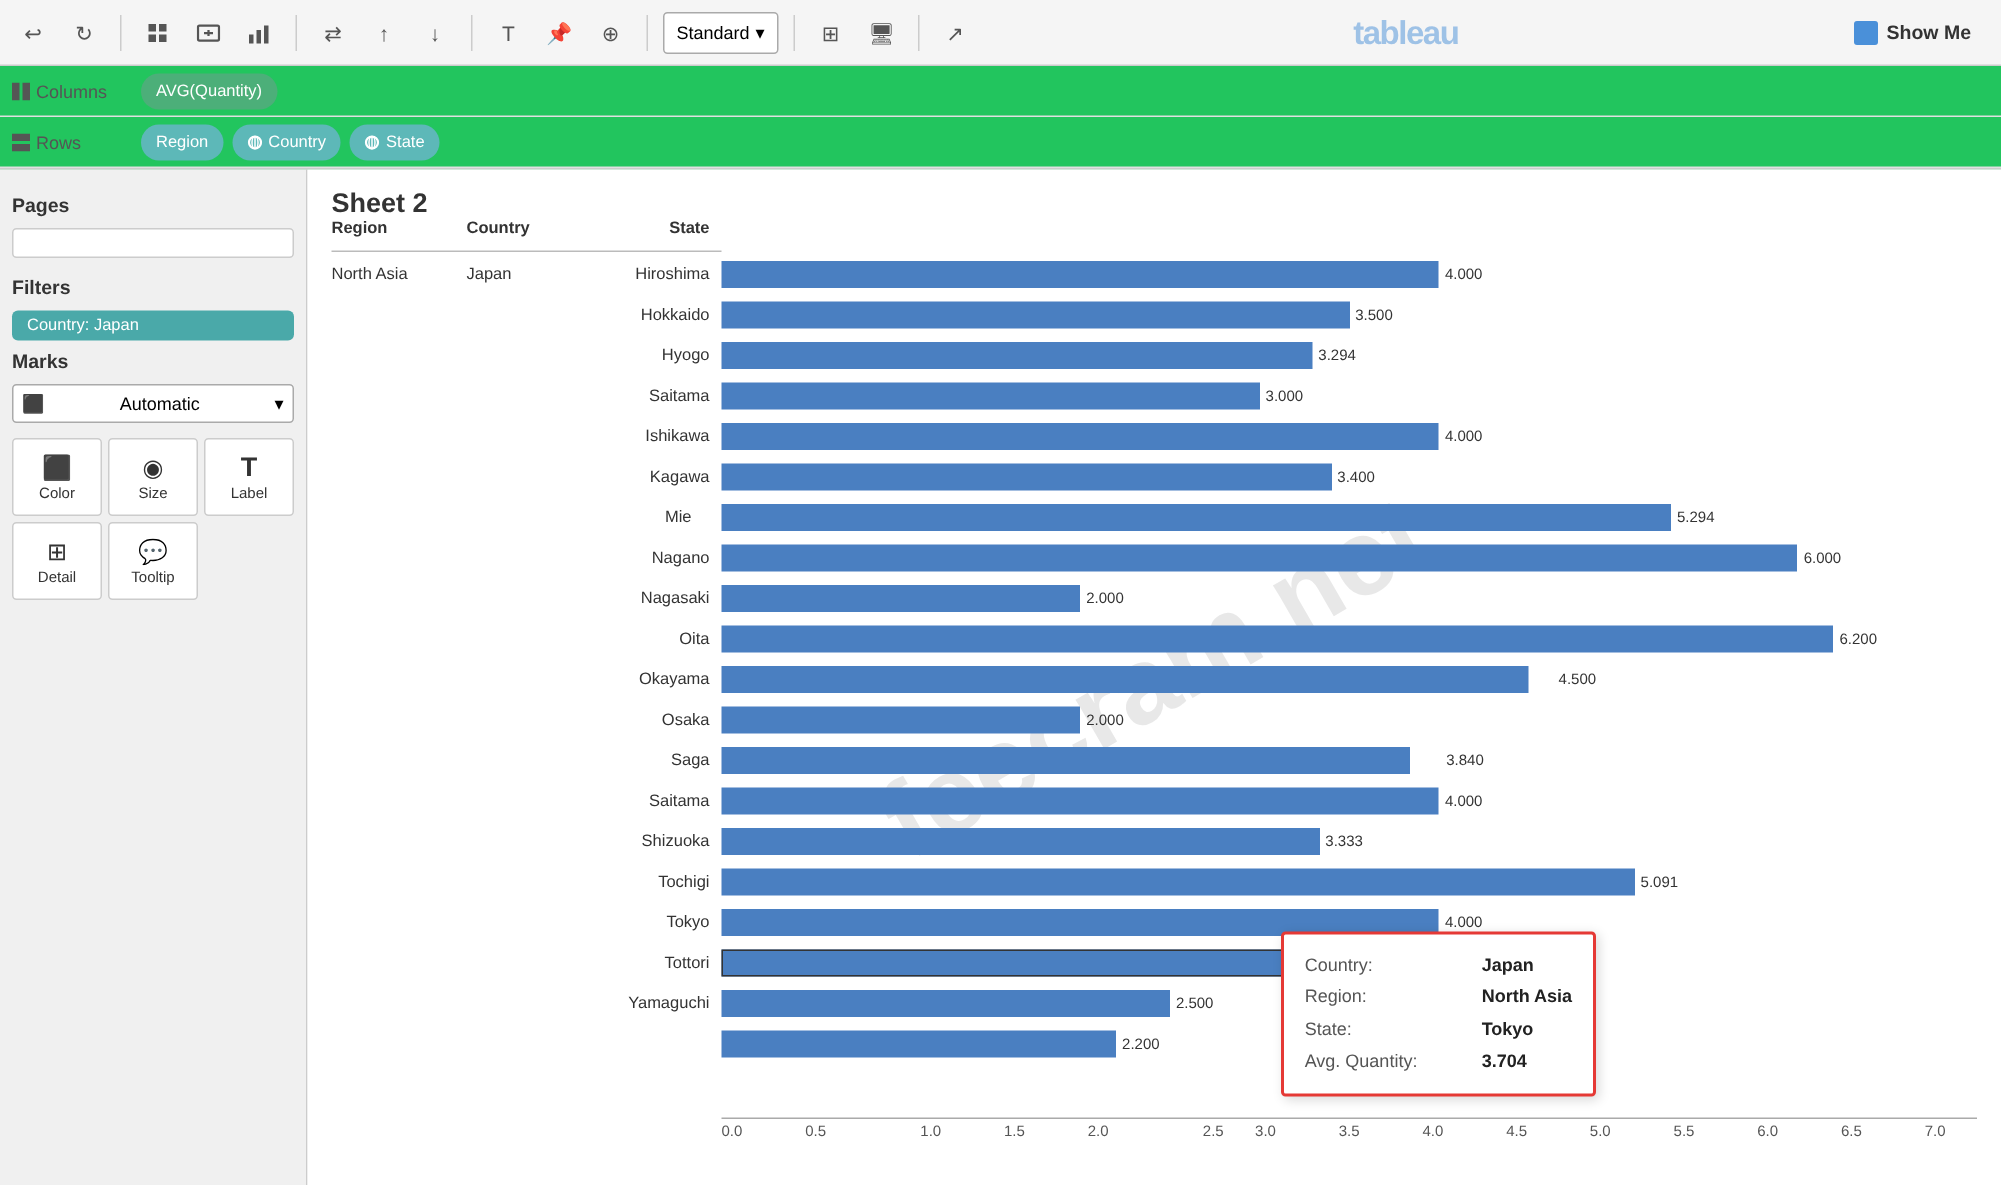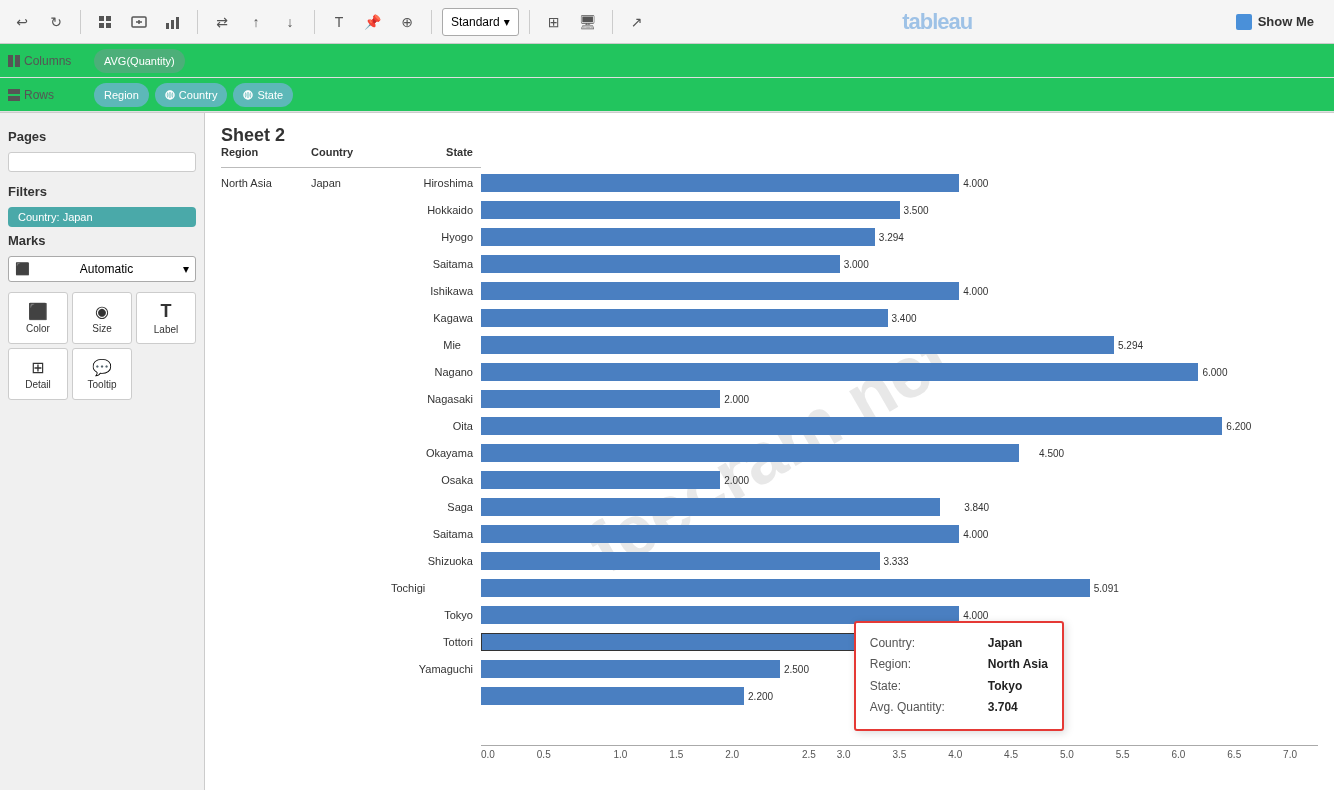--- a/index.html
+++ b/index.html
@@ -377,21 +377,21 @@
               <div style="width: 90px; font-size: 11px; color: rgb(51, 51, 51); text-align: right; padding-right: 8px;">Saitama</div>
             </div>
             <div style="display: flex; align-items: center; height: 26px; margin-bottom: 1px;">
               <div style="width: 90px; font-size: 11px; color: rgb(51, 51, 51);"></div>
               <div style="width: 80px; font-size: 11px; color: rgb(51, 51, 51);"></div>
               <div style="width: 90px; font-size: 11px; color: rgb(51, 51, 51); text-align: right; padding-right: 8px;">Shizuoka</div>
             </div>
             <div style="display: flex; align-items: center; height: 26px; margin-bottom: 1px;">
               <div style="width: 90px; font-size: 11px; color: rgb(51, 51, 51);"></div>
               <div style="width: 80px; font-size: 11px; color: rgb(51, 51, 51);"></div>
-              <div style="width: 90px; font-size: 11px; color: rgb(51, 51, 51); padding-right: 8px;">Tochigi</div>
+              <div style="width: 90px; font-size: 11px; color: rgb(51, 51, 51); text-align: right; padding-right: 8px;">Tochigi</div>
             </div>
             <div style="display: flex; align-items: center; height: 26px; margin-bottom: 1px;">
               <div style="width: 90px; font-size: 11px; color: rgb(51, 51, 51);"></div>
               <div style="width: 80px; font-size: 11px; color: rgb(51, 51, 51);"></div>
               <div style="width: 90px; font-size: 11px; color: rgb(51, 51, 51); text-align: right; padding-right: 8px;">Tokyo</div>
             </div>
             <div style="display: flex; align-items: center; height: 26px; margin-bottom: 1px;">
               <div style="width: 90px; font-size: 11px; color: rgb(51, 51, 51);"></div>
               <div style="width: 80px; font-size: 11px; color: rgb(51, 51, 51);"></div>
               <div style="width: 90px; font-size: 11px; color: rgb(51, 51, 51); text-align: right; padding-right: 8px;">Tottori</div>

